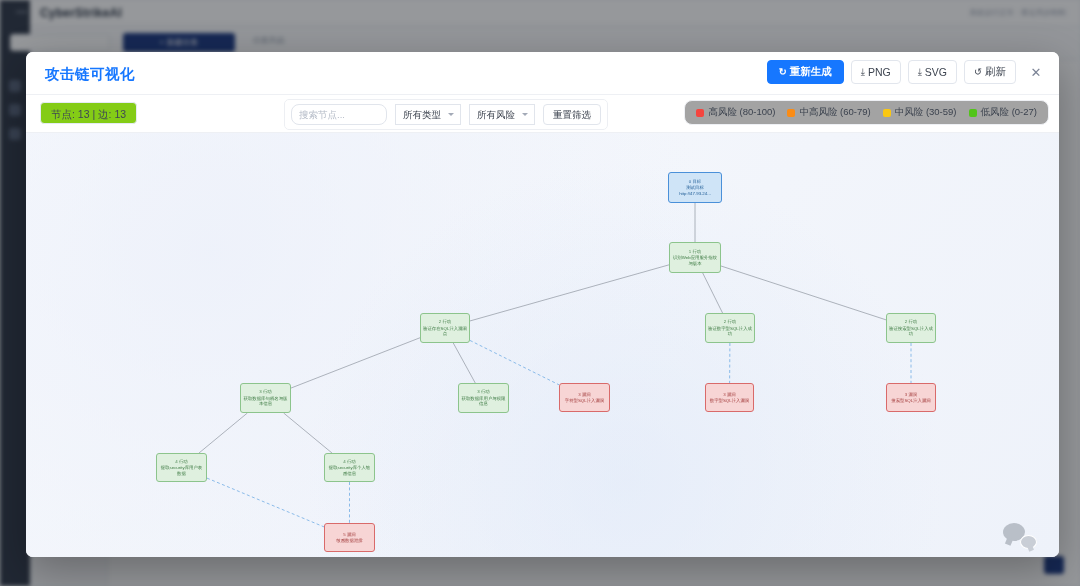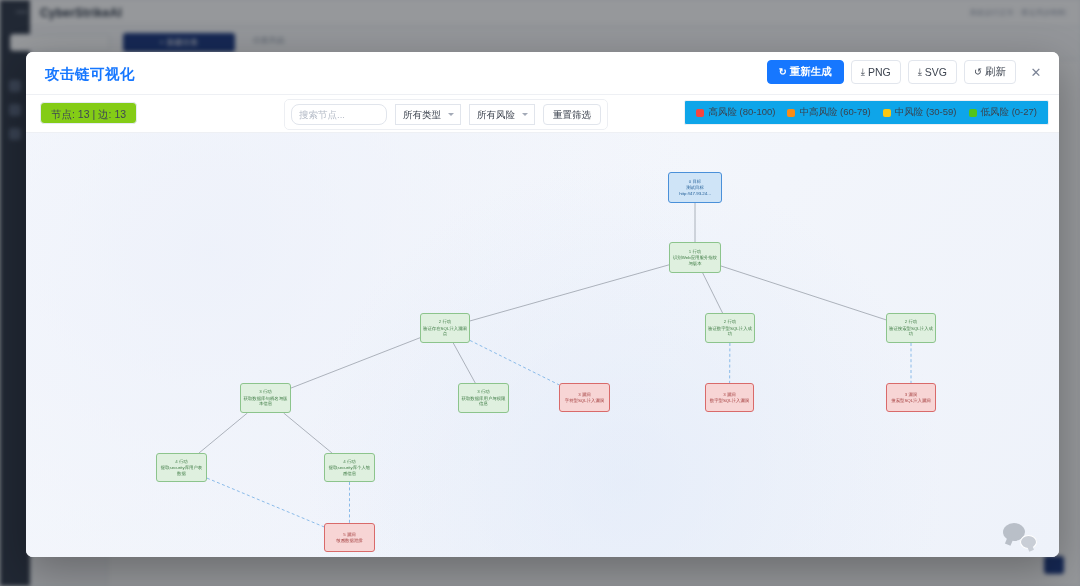--- a/index.html
+++ b/index.html
@@ -258,23 +258,23 @@
     font-family: Liberation Serif, serif;
   }
   #legend {
     position: absolute;
     right: 10px; top: 5px;
     display: flex;
     align-items: center;
     gap: 12px;
     height: 25px;
     padding: 0 11px;
-    background: #0ea5e9;
+    background: #a3a3a3;
     border: 1px solid #eef0f4;
-    border-radius: 2px;
+    border-radius: 8px;
   }
   .leg-item {
     display: flex;
     align-items: center;
     gap: 4px;
     font-size: 9.5px;
     color: #3b424e;
     white-space: nowrap;
   }
   .leg-dot {

